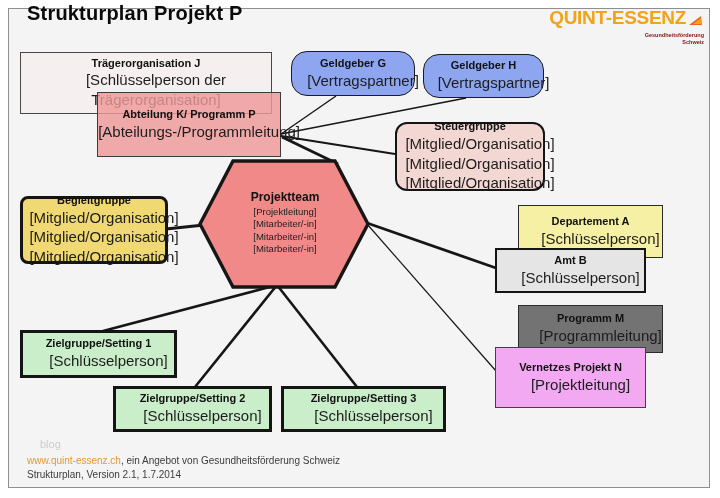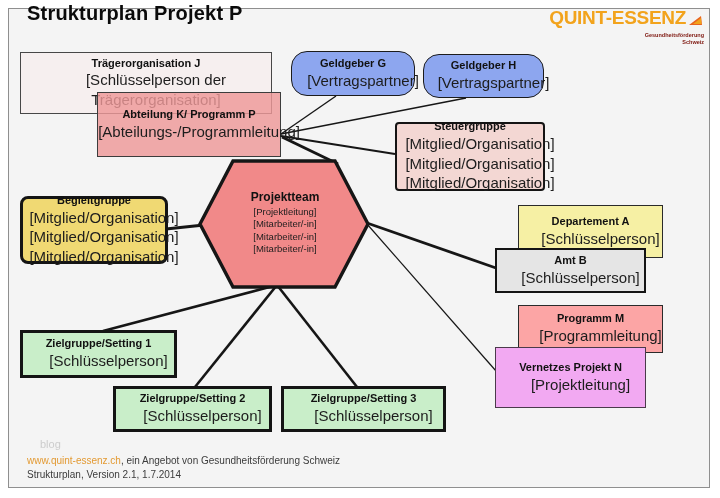--- a/index.html
+++ b/index.html
@@ -35,25 +35,25 @@
     display:flex;flex-direction:column;align-items:center;justify-content:center;
     text-align:center;
   }
   .box .t{font-weight:700;font-size:11px;color:#111;line-height:1.25;}
   .box .s{font-size:15px;color:#1d1d1d;line-height:1.3;padding-left:20px;}
   .traeger{left:20px;top:52px;width:252px;height:62px;background:rgba(246,238,238,.95);border:1.5px solid #474747;z-index:2;}
   .abteilung{left:97px;top:92px;width:184px;height:65px;background:rgba(238,152,152,.82);border:1.5px solid #3c3c3c;z-index:4;}
   .blue{background:#8da6ef;border:1.5px solid #1c1c1c;border-radius:16px;}
   .gg{left:291px;top:51px;width:124px;height:45px;}
   .gh{left:423px;top:54px;width:121px;height:44px;}
-  .steuer{left:395px;top:122px;width:150px;height:69px;background:#f3d7d3;border:2.5px solid #141414;border-radius:4px;}
+  .steuer{left:395px;top:122px;width:150px;height:69px;background:#f3d7d3;border:2.5px solid #141414;border-radius:12px;}
   .begleit{left:20px;top:196px;width:148px;height:68px;background:#f0d973;border:3px solid #141414;border-radius:8px;}
   .depa{left:518px;top:205px;width:145px;height:53px;background:#f6f0a4;border:1.5px solid #2a2a2a;z-index:2;}
   .amtb{left:495px;top:248px;width:151px;height:45px;background:#e5e5e5;border:2.5px solid #141414;}
-  .progm{left:518px;top:305px;width:145px;height:48px;background:#fca5a5;border:1.2px solid #2a2a2a;z-index:2;}
+  .progm{left:518px;top:305px;width:145px;height:48px;background:#737373;border:1.2px solid #2a2a2a;z-index:2;}
   .vernetz{left:495px;top:347px;width:151px;height:61px;background:#f2a9f2;border:1.5px solid #4b3a4b;}
   .ziel{background:#c9eec9;border:3px solid #141414;}
   .zg1{left:20px;top:330px;width:157px;height:48px;}
   .zg2{left:113px;top:386px;width:159px;height:46px;}
   .zg3{left:281px;top:386px;width:165px;height:46px;}
   
   .hex-text{
     position:absolute;left:202px;top:190px;width:166px;z-index:2;
     text-align:center;
   }

